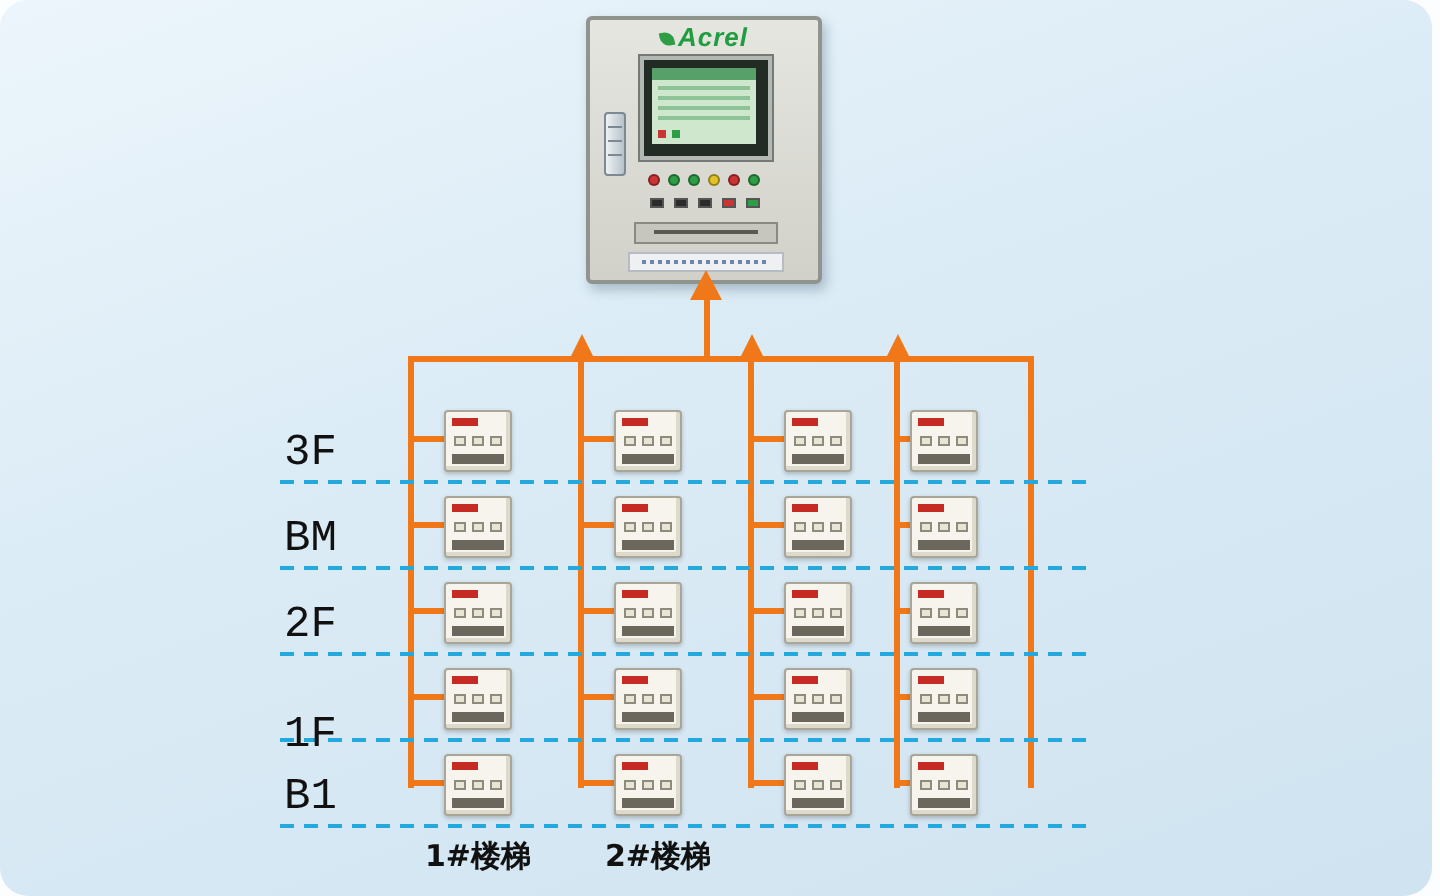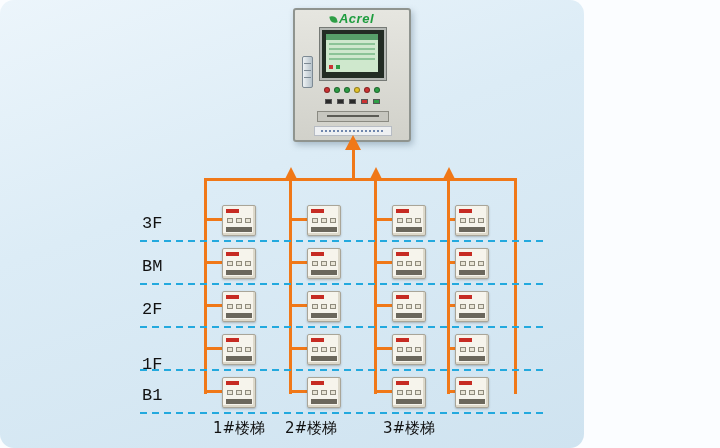--- a/index.html
+++ b/index.html
@@ -1,17 +1,17 @@
 <!DOCTYPE html>
 <html style="--bus: #F07818; --dash: #23A9DE; --device_accent: #C62B23;"><head>
 <meta charset="utf-8">
 <style>
   html,body{margin:0;padding:0;background:#fbfdff;}
   #canvas{
-    position:relative;width:584px;height:448px;overflow:hidden;border-radius:14px;
+    position:relative;width:716px;height:448px;overflow:hidden;border-radius:14px;
     background:linear-gradient(160deg,#ecf5fb 0%,#dcecf6 40%,#cfe3f0 100%);
     font-family:"Liberation Sans",sans-serif;
   }
 
   
   #cabinet{position:absolute;left:293px;top:8px;width:114px;height:130px;
     background:linear-gradient(180deg,#e6e6e0,#d1d1ca);
     border:2px solid #8f948f;border-radius:3px;
     box-shadow:2px 3px 6px rgba(70,95,115,.35);}
   .logo{position:absolute;top:1px;left:0;right:0;text-align:center;
@@ -42,23 +42,23 @@
   
   .hline,.vline{position:absolute;background:var(--bus,#F07818);}
   .arrow-up{position:absolute;width:0;height:0;border-left:6px solid transparent;
     border-right:6px solid transparent;border-bottom:12px solid var(--bus,#F07818);}
   .arrow-up.big{border-left-width:8px;border-right-width:8px;border-bottom-width:15px;}
 
   
   .dash{position:absolute;left:140px;width:408px;height:2px;
     background:repeating-linear-gradient(90deg,var(--dash,#23A9DE) 0 7px,transparent 7px 12px);}
   .floor-label{position:absolute;left:142px;width:46px;color:#111;
-    font-family:"Liberation Mono","DejaVu Sans Mono",monospace;font-size:17px;}
+    font-family:"Liberation Mono","DejaVu Sans Mono",monospace;font-size:22px;}
   .stair-label{position:absolute;top:419px;width:90px;text-align:center;color:#111;
-    font-family:"DejaVu Sans","Liberation Sans",sans-serif;font-size:15px;}
+    font-family:"DejaVu Sans","Liberation Sans",sans-serif;font-size:15px;font-weight:bold;}
 
   
   .device{position:absolute;width:34px;height:31px;background:#f6f4ec;
     border:1px solid #a9a598;border-radius:2px;box-sizing:border-box;
     box-shadow:0 1px 2px rgba(60,60,60,.3), inset -2px -2px 0 #ddd9cb;}
   .d-accent{position:absolute;left:3px;top:3px;width:13px;height:4px;background:var(--device_accent,#C62B23);}
   .d-dots{position:absolute;left:4px;top:12px;display:flex;gap:3px;}
   .d-dots i{width:6px;height:5px;background:#e8e4d6;border:1px solid #8f8b7d;display:block;box-sizing:border-box;}
   .d-band{position:absolute;left:3px;right:3px;bottom:3px;height:5px;background:#6b675c;}
 </style>
@@ -326,16 +326,15 @@
   <div class="dash" style="top:369px"></div>
   <div class="dash" style="top:412px"></div>
 
   <div class="floor-label" style="top:214px">3F</div>
   <div class="floor-label" style="top:257px">BM</div>
   <div class="floor-label" style="top:300px">2F</div>
   <div class="floor-label" style="top:355px">1F</div>
   <div class="floor-label" style="top:386px">B1</div>
 
   <div class="stair-label" style="left:194px">1#楼梯</div>
-  <div class="stair-label" style="left:266px">2#楼梯</div>
-  <div class="stair-label" style="left:364px">3#楼梯</div>
+  <div class="stair-label" style="left:284px">2#楼梯</div>
 
 </div>
 
 </body></html>

